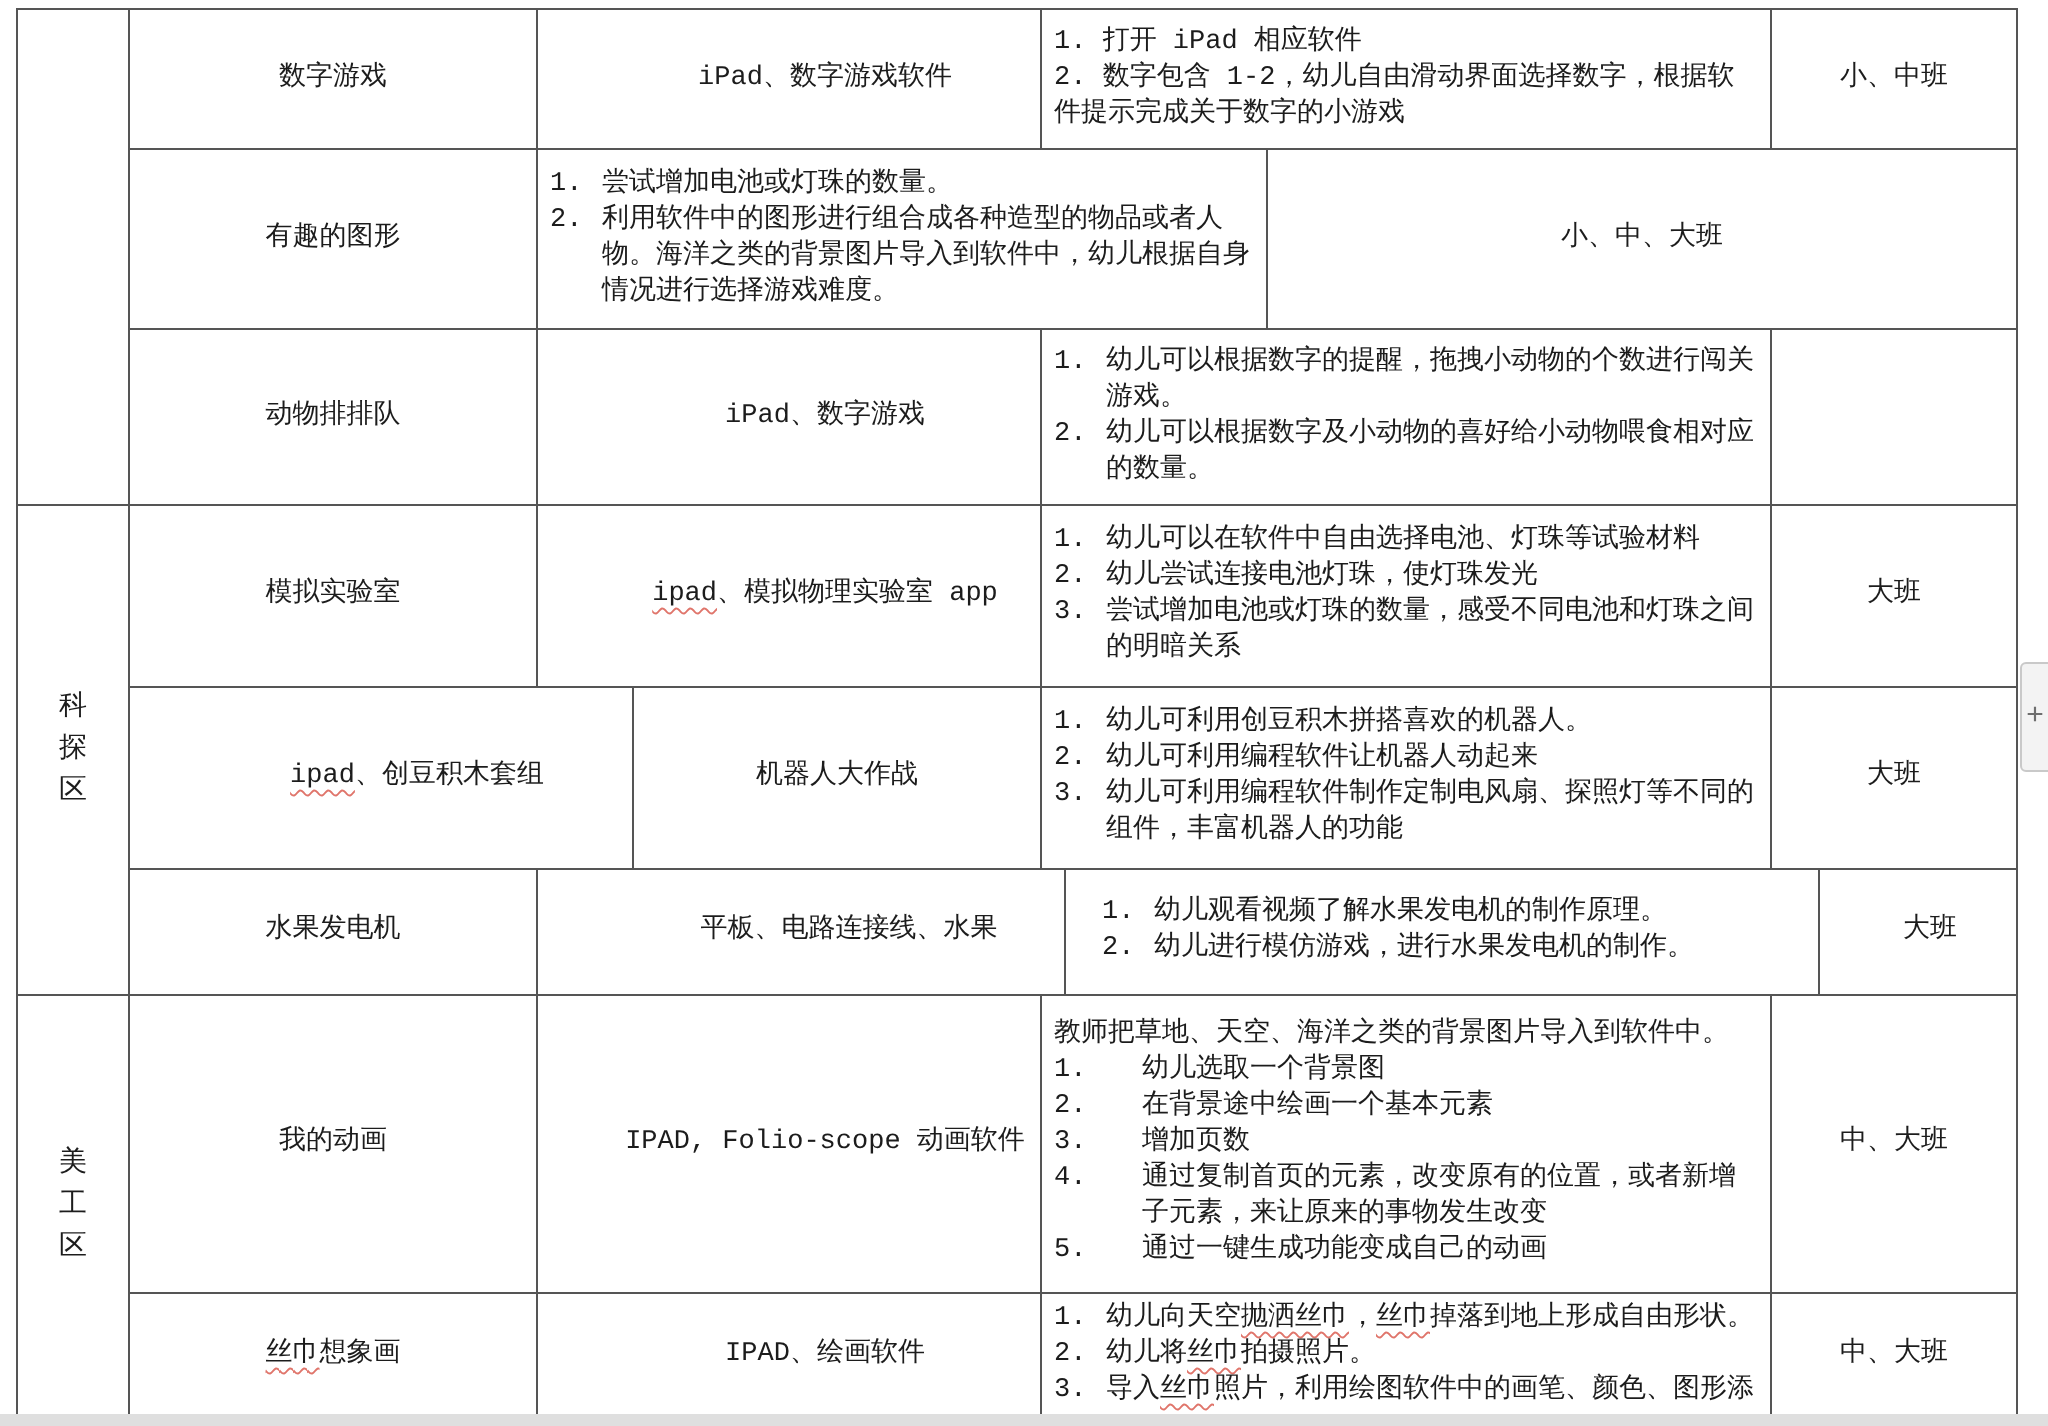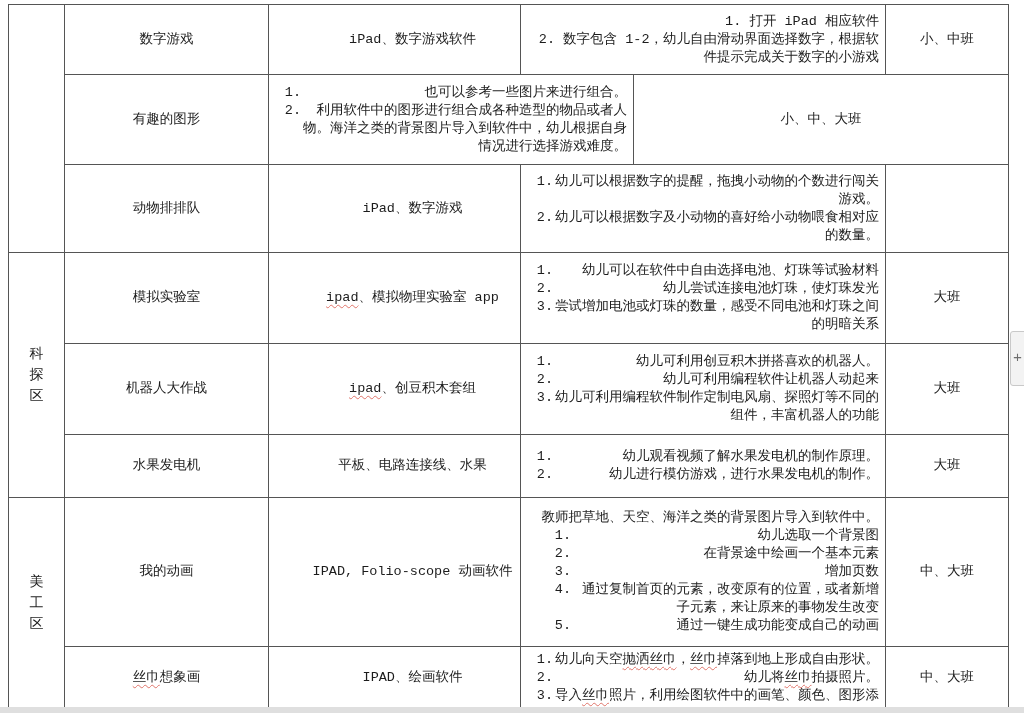--- a/index.html
+++ b/index.html
@@ -7,32 +7,32 @@
   .page{position:relative;width:1024px;height:713px;background:#ffffff;}
   .table{position:absolute;left:8px;top:4px;width:999px;
     border:1px solid #555;border-bottom:2px solid #333;color:#1c1c1c;font-size:13.5px;line-height:18px;}
   .tgroup{display:flex;border-bottom:1px solid #555;}
   .tgroup:last-of-type{border-bottom:none;}
   .area-cell{flex:0 0 55px;border-right:1px solid #555;display:flex;align-items:center;justify-content:center;}
   .vtext{width:1.1em;text-align:center;word-break:break-all;line-height:21px;font-size:14px;}
   .rows{flex:1;display:flex;flex-direction:column;}
   .trow{display:flex;border-bottom:1px solid #555;}
   .trow:last-of-type{border-bottom:none;}
-  .cell{border-right:1px solid #555;box-sizing:border-box;text-align:right;}
+  .cell{border-right:1px solid #555;box-sizing:border-box;}
   .name-cell{flex:0 0 204px;display:flex;align-items:center;justify-content:center;text-align:center;padding:2px 6px;}
   .mat-cell{flex:0 0 216px;display:flex;align-items:center;justify-content:center;text-align:center;padding:2px 6px;margin-left:36px;}
   .desc-cell{flex:0 0 365px;display:flex;flex-direction:column;justify-content:center;padding:4px 6px 4px 6px;}
   .age-cell{flex:1;border-right:none;display:flex;align-items:center;justify-content:center;text-align:center;}
   
   .tgroup:nth-of-type(1) .trow:nth-of-type(1){min-height:69px;}
   .tgroup:nth-of-type(1) .trow:nth-of-type(2){min-height:89px;}
   .tgroup:nth-of-type(1) .trow:nth-of-type(3){min-height:87px;}
   .tgroup:nth-of-type(2) .trow:nth-of-type(1){min-height:90px;}
   .tgroup:nth-of-type(2) .trow:nth-of-type(2){min-height:90px;}
-  .tgroup:nth-of-type(2) .trow:nth-of-type(3){min-height:62px;}
+  .tgroup:nth-of-type(2) .trow:nth-of-type(3){min-height:62px;gap:12px;}
   .tgroup:nth-of-type(3) .trow:nth-of-type(1){min-height:148px;}
   .tgroup:nth-of-type(3) .trow:nth-of-type(2){min-height:61px;}
   
   .intro{padding:0;}
   .step{display:flex;}
   .num{flex:0 0 26px;}
   .steps.wide .num{flex:0 0 44px;}
   .steps.tight .step{display:block;}
   .steps.tight .num{display:inline;}
   .steps.tight .txt{display:inline;}
@@ -98,21 +98,21 @@
                 <span class="seg">有趣的图形</span></div>
               </div>
               <div class="cell desc-cell">
                 <div class="intro"></div>
                 <div class="steps">
 
                 <div class="step">
                       <span class="num">1.</span>
                       <span class="txt">
                         
-                      <span class="seg">也可以参考一些图片来进行组合。</span></span>
+                      <span class="seg">尝试增加电池或灯珠的数量。</span></span>
                     </div>
                 <div class="step">
                       <span class="num">2.</span>
                       <span class="txt">
                         
                       <span class="seg">利用软件中的图形进行组合成各种造型的物品或者人物。海洋之类的背景图片导入到软件中，幼儿根据自身情况进行选择游戏难度。</span></span>
                     </div>
               </div>
               </div>
               <div class="cell age-cell">
@@ -190,29 +190,29 @@
                         
                       <span class="seg">尝试增加电池或灯珠的数量，感受不同电池和灯珠之间的明暗关系</span></span>
                     </div>
               </div>
               </div>
               <div class="cell age-cell">
                 <span>大班</span>
               </div>
             </div>
           <div class="trow">
+              <div class="cell mat-cell">
+                <div>
+                  
+                <span class="seg sp">ipad</span><span class="seg">、创豆积木套组</span></div>
+              </div>
               <div class="cell name-cell">
                 <div>
                   
                 <span class="seg">机器人大作战</span></div>
-              </div>
-              <div class="cell mat-cell">
-                <div>
-                  
-                <span class="seg sp">ipad</span><span class="seg">、创豆积木套组</span></div>
               </div>
               <div class="cell desc-cell">
                 <div class="intro"></div>
                 <div class="steps">
 
                 <div class="step">
                       <span class="num">1.</span>
                       <span class="txt">
                         
                       <span class="seg">幼儿可利用创豆积木拼搭喜欢的机器人。</span></span>

